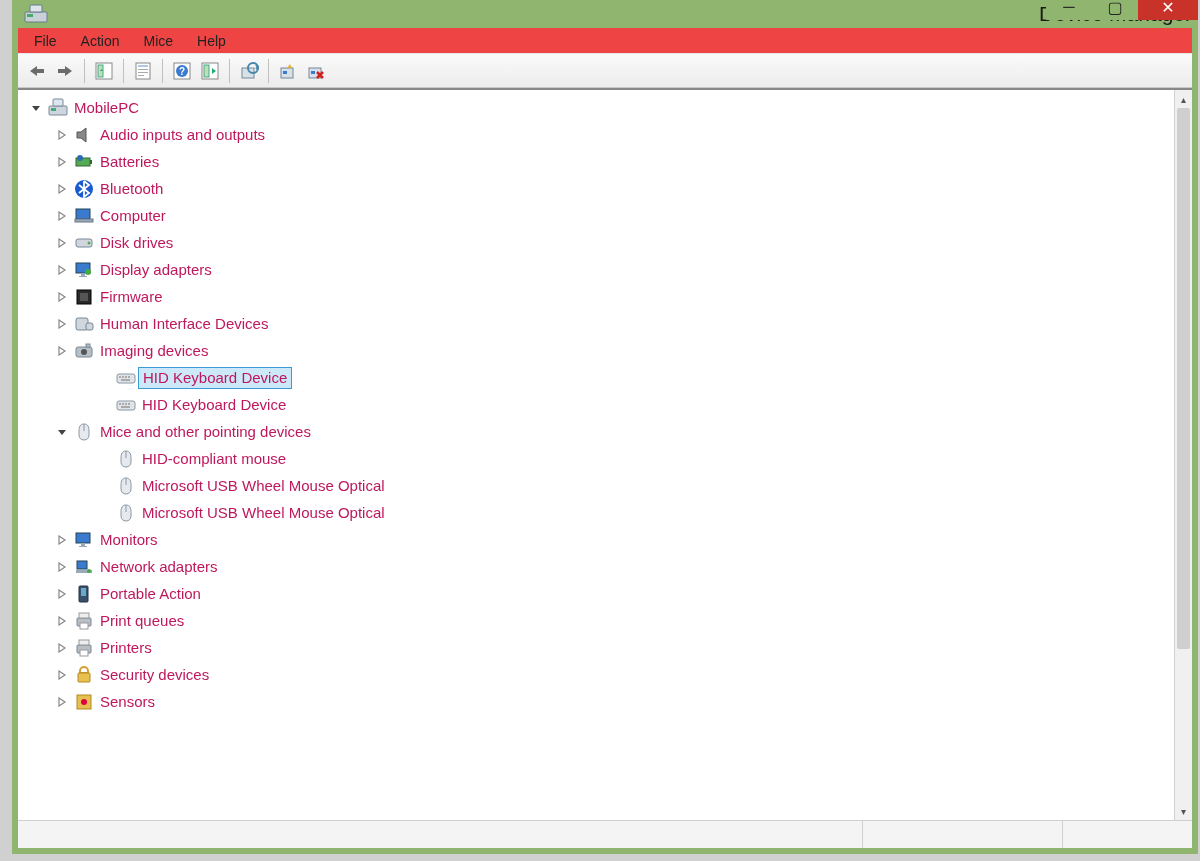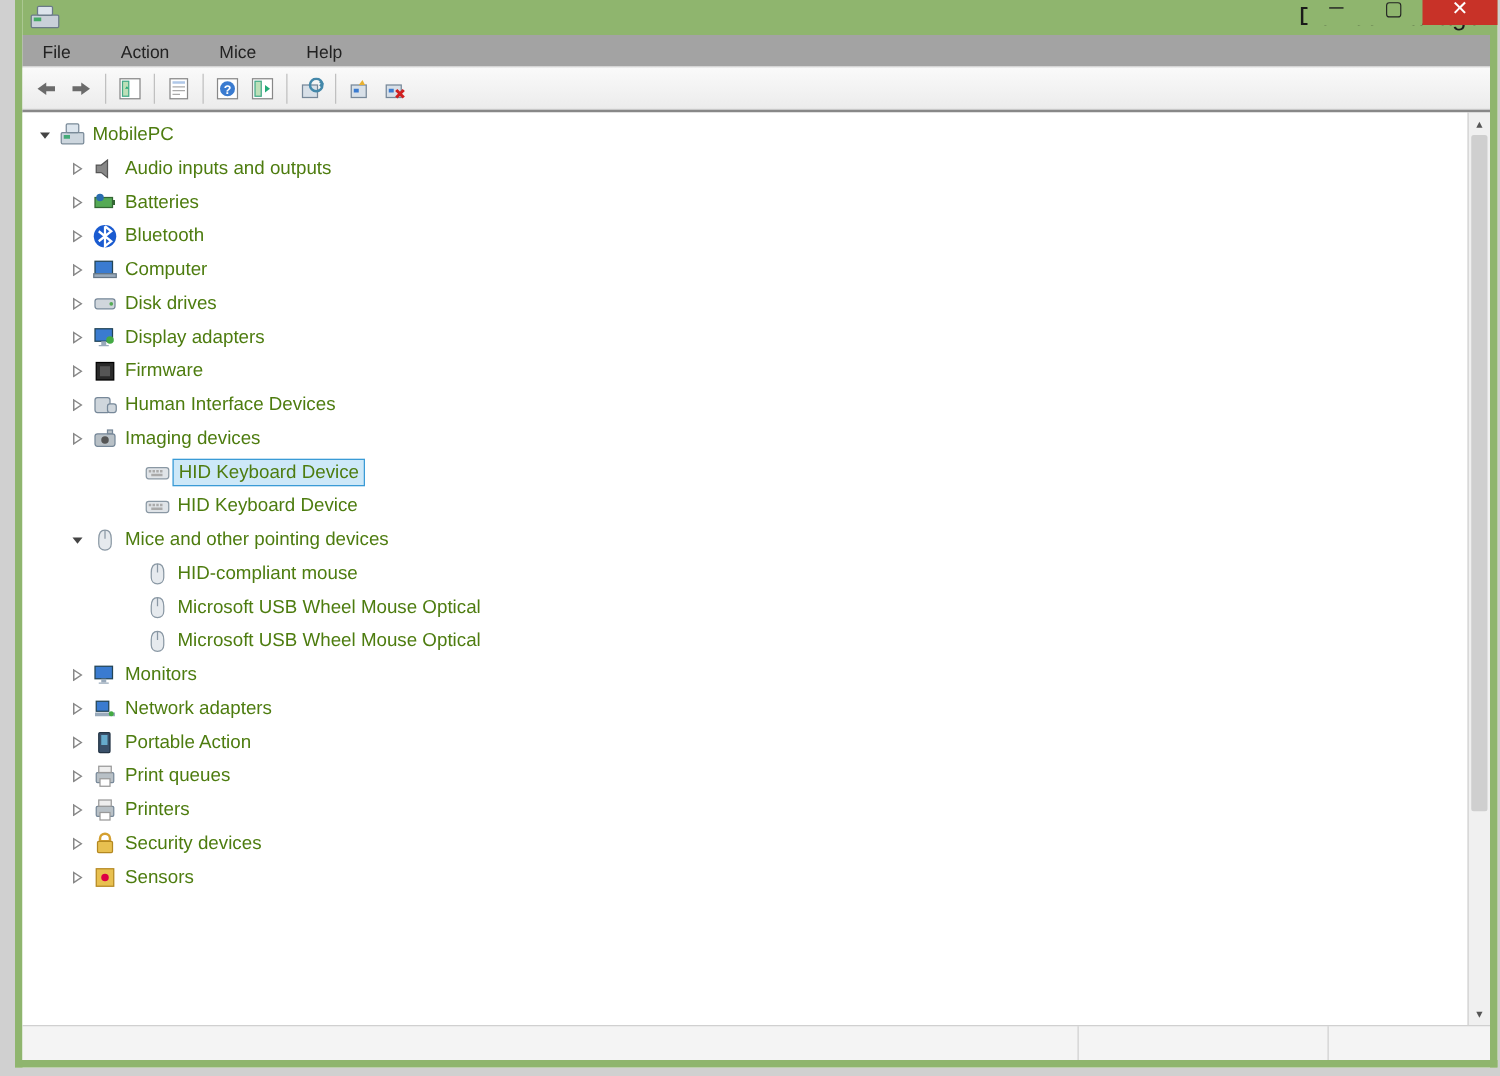--- a/index.html
+++ b/index.html
@@ -59,26 +59,26 @@
     align-items: center;
     justify-content: center;
     font-family: Arial, sans-serif;
     font-size: 16px;
     background: #8fb56e;
     color: #222;
   }
   .win-btn.close { background: #c83228; color: #fff; width: 60px; }
   .menubar {
     height: 26px;
-    background: #a3a3a3;
+    background: #ef4444;
     border-bottom: 1px solid #e6e6e6;
     display: flex;
     align-items: center;
     padding: 0 6px;
-    gap: 20px;
+    gap: 4px;
   }
   .menubar .menu-item {
     padding: 2px 10px;
     font-size: 14px;
     color: #222;
   }
   .toolbar {
     height: 34px;
     background: linear-gradient(#fafafa,#ececec);
     border-bottom: 1px solid #c8c8c8;
@@ -98,21 +98,21 @@
     flex: 1 1 auto;
     border-top: 2px solid #888;
     display: flex;
     min-height: 0;
   }
   .tree {
     flex: 1 1 auto;
     background: #fff;
     overflow: hidden;
     padding: 4px 0 0 8px;
-    color: #4d7c0f;
+    color: #be185d;
   }
   .scrollbar {
     width: 18px;
     background: #f0f0f0;
     border-left: 1px solid #d0d0d0;
     display: flex;
     flex-direction: column;
     align-items: center;
   }
   .scrollbar .arrow { width:100%; height:18px; display:flex; align-items:center; justify-content:center; font-size:10px; color:#555;}

